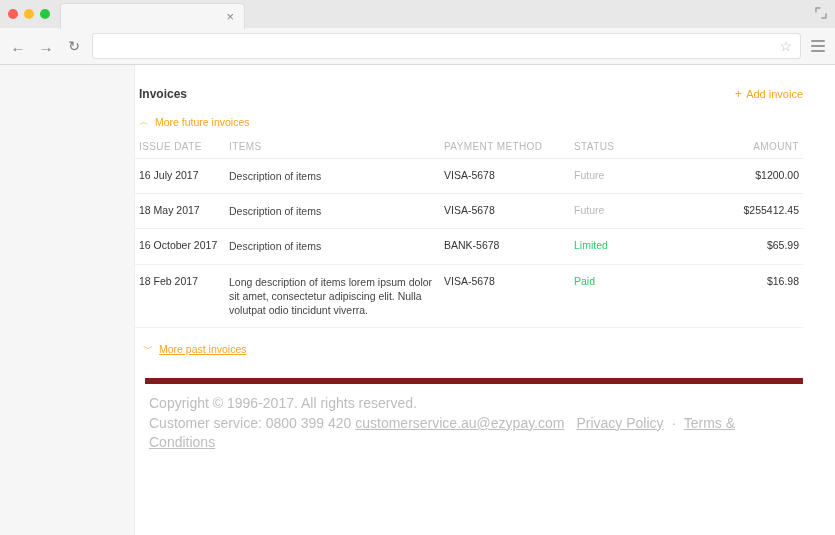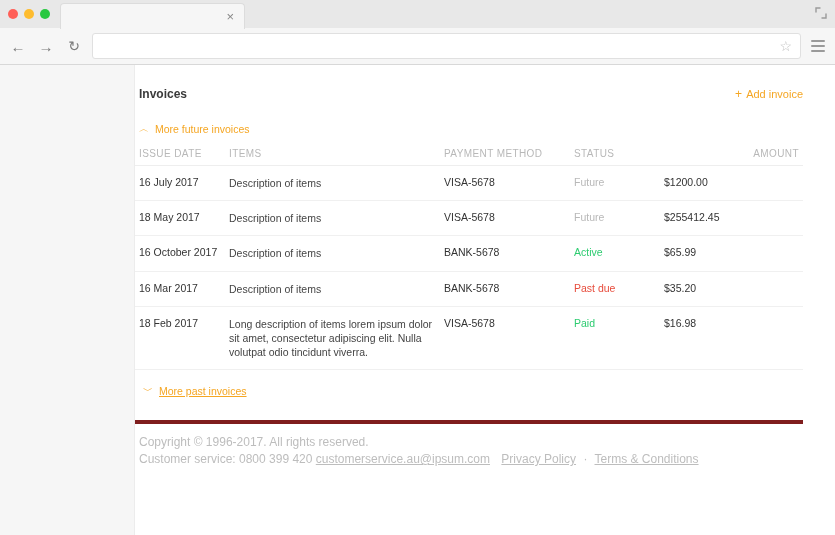--- a/index.html
+++ b/index.html
@@ -73,21 +73,21 @@
     align-items: center;
     justify-content: flex-end;
     padding: 0 8px;
   }
   .star-icon { color: #bfbfbf; font-size: 14px; }
   .hamburger { width: 18px; display:flex; flex-direction:column; gap:3px; cursor:pointer; padding:2px;}
   .hamburger div { height:2px; background:#9a9a9a; border-radius:1px;}
   .page-body { display:flex; height: calc(535px - 64px); }
   .left-gutter { width: 135px; background:#f6f6f6; border-right:1px solid #ececec; }
   .content { flex:1; padding: 22px 32px 0 0; overflow:hidden; }
-  .header-row { display:flex; justify-content:space-between; align-items:center; margin-bottom:21px; }
+  .header-row { display:flex; justify-content:space-between; align-items:center; margin-bottom:14px; }
   .page-title { font-size: 12px; font-weight:600; color:#3a3a3a; margin-left:4px;}
   .add-link { color:#f5a623; font-size:11px; cursor:pointer; display:flex; align-items:center; gap:4px;}
   .add-link .plus { font-size:12px; }
   .toggle-link { color:#f5a623; font-size:10.5px; cursor:pointer; display:flex; align-items:center; gap:6px; margin-left:4px; margin-bottom:4px;}
   .toggle-link.underlined span.txt { text-decoration: underline; }
   .chev { font-size:10px; }
   table { width:100%; border-collapse: collapse; font-size:10.5px; }
   thead th {
     text-align:left;
     color:#b8b8b8;
@@ -101,32 +101,33 @@
   tbody td {
     padding: 10px 4px;
     border-bottom:1px solid #f0f0f0;
     color:#444;
     vertical-align: top;
   }
   tbody td.date { width:90px; color:#333;}
   tbody td.items { width:215px; color:#444; line-height:1.35;}
   tbody td.payment { width:130px; color:#333;}
   tbody td.status { width:90px;margin-left:8px;}
-  tbody td.amount { text-align:left; color:#333;}
+  tbody td.amount { text-align:right; color:#333;}
   .status-future { color:#b8b8b8; }
   .status-active { color:#2ecc71; }
   .status-pastdue { color:#e74c3c; }
   .status-paid { color:#2ecc71; }
   .more-past-wrap { margin-top:14px; margin-left:4px; margin-bottom:22px;}
   .footer {
-    border-top:4px solid #7f1d1d;
+    border-top:6px solid #7f1d1d;
     padding:10px 0 0 4px;
-    font-size:12px;
+    font-size:14px;
     color:#bdbdbd;
     line-height:1.4;
+    margin-left:10px;
   }
   .footer a { color:#bdbdbd; text-decoration:underline; cursor:pointer;}
   .footer .sep { margin:0 4px; }
 </style>
 </head>
 <body>
 
 <div class="browser-chrome">
   <div class="tab-bar">
     <div class="traffic-lights">
@@ -197,29 +198,22 @@
             <td class="date">18 May 2017</td>
             <td class="items">Description of items</td>
             <td class="payment">VISA-5678</td>
             <td class="status status-future">Future</td>
             <td class="amount">$255412.45</td>
           </tr>
           <tr>
             <td class="date">16 October 2017</td>
             <td class="items">Description of items</td>
             <td class="payment">BANK-5678</td>
-            <td class="status status-active">Active</td>
+            <td class="status status-active">Limited</td>
             <td class="amount">$65.99</td>
-          </tr>
-          <tr>
-            <td class="date">16 Mar 2017</td>
-            <td class="items">Description of items</td>
-            <td class="payment">BANK-5678</td>
-            <td class="status status-pastdue">Past due</td>
-            <td class="amount">$35.20</td>
           </tr>
           <tr>
             <td class="date">18 Feb 2017</td>
             <td class="items">Long description of items lorem ipsum dolor sit amet, consectetur adipiscing elit. Nulla volutpat odio tincidunt viverra.</td>
             <td class="payment">VISA-5678</td>
             <td class="status status-paid">Paid</td>
             <td class="amount">$16.98</td>
           </tr>
         </tbody>
     </table>
@@ -227,21 +221,21 @@
     <div class="more-past-wrap">
       <div class="toggle-link underlined">
         <span class="chev">﹀</span>
         <span class="txt">More past invoices</span>
       </div>
     </div>
 
     <div class="footer">
       <div>Copyright © 1996-2017. All rights reserved.</div>
       <div>
-        <span>Customer service: 0800 399 420 </span><a>customerservice.au@ipsum.com</a>
+        <span>Customer service: 0800 399 420 </span><a>customerservice.au@ezypay.com</a>
         <span class="sep"> </span>
         <a>Privacy Policy</a>
         <span class="sep">·</span>
         <a>Terms &amp; Conditions</a>
       </div>
     </div>
 
   </div>
 </div>
 

